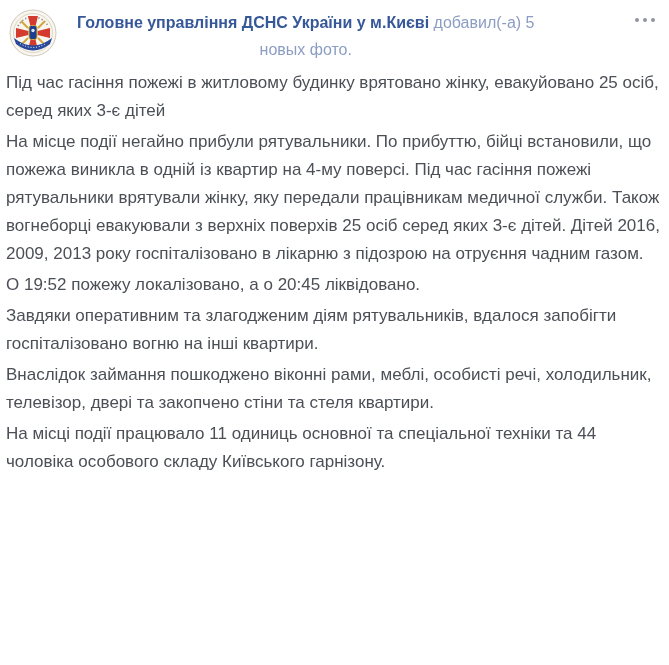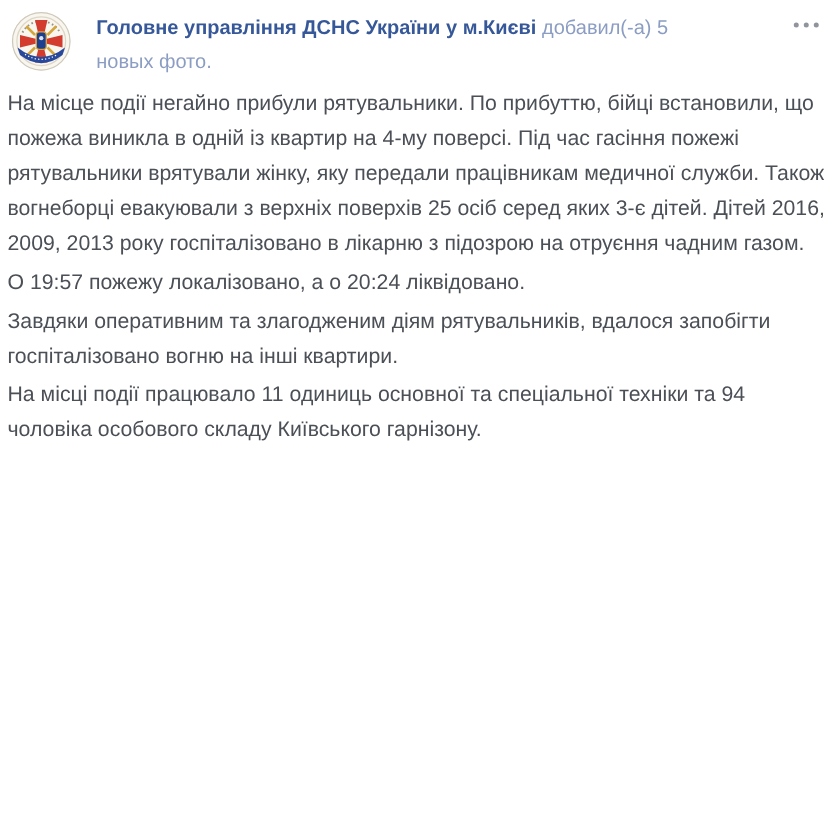--- a/index.html
+++ b/index.html
@@ -41,21 +41,21 @@
     color: #365899;
     font-weight: bold;
     text-decoration: none;
     white-space: nowrap;
     cursor: pointer;
   }
   .action-text {
     color: #8b9dc3;
     white-space: nowrap;
   }
-  .action-line2 { display: block; }
+  .action-line2 { display: block; text-align: center; }
   .meta-line {
     display: flex;
     align-items: center;
     height: 20px;
     font-size: 13px;
     color: #90949c;
   }
   .meta-sep { margin: 0 4px; }
   .timestamp { cursor: pointer; }
   .globe { display: inline-block; width: 13px; height: 13px; }
@@ -134,19 +134,21 @@
 
     <button class="more-button" aria-label="More options">
       <span class="dot"></span>
       <span class="dot"></span>
       <span class="dot"></span>
     </button>
 
   </div>
 
   <div class="post-body">
+    <p>Під час гасіння пожежі в житловому будинку врятовано жінку, евакуйовано 25 осіб, серед яких 3-є дітей</p>
     <p>На місце події негайно прибули рятувальники. По прибуттю, бійці встановили, що пожежа виникла в одній із квартир на 4-му поверсі. Під час гасіння пожежі рятувальники врятували жінку, яку передали працівникам медичної служби. Також вогнеборці евакуювали з верхніх поверхів 25 осіб серед яких 3-є дітей. Дітей 2016, 2009, 2013 року госпіталізовано в лікарню з підозрою на отруєння чадним газом.</p>
-    <p>О 19:57 пожежу локалізовано, а о 20:24 ліквідовано.</p>
+    <p>О 19:52 пожежу локалізовано, а о 20:45 ліквідовано.</p>
     <p>Завдяки оперативним та злагодженим діям рятувальників, вдалося запобігти госпіталізовано вогню на інші квартири.</p>
-    <p>На місці події працювало 11 одиниць основної та спеціальної техніки та 94 чоловіка особового складу Київського гарнізону.</p>
+    <p>Внаслідок займання пошкоджено віконні рами, меблі, особисті речі, холодильник, телевізор, двері та закопчено стіни та стеля квартири.</p>
+    <p>На місці події працювало 11 одиниць основної та спеціальної техніки та 44 чоловіка особового складу Київського гарнізону.</p>
   </div>
 
 </div>
 
 </body></html>

